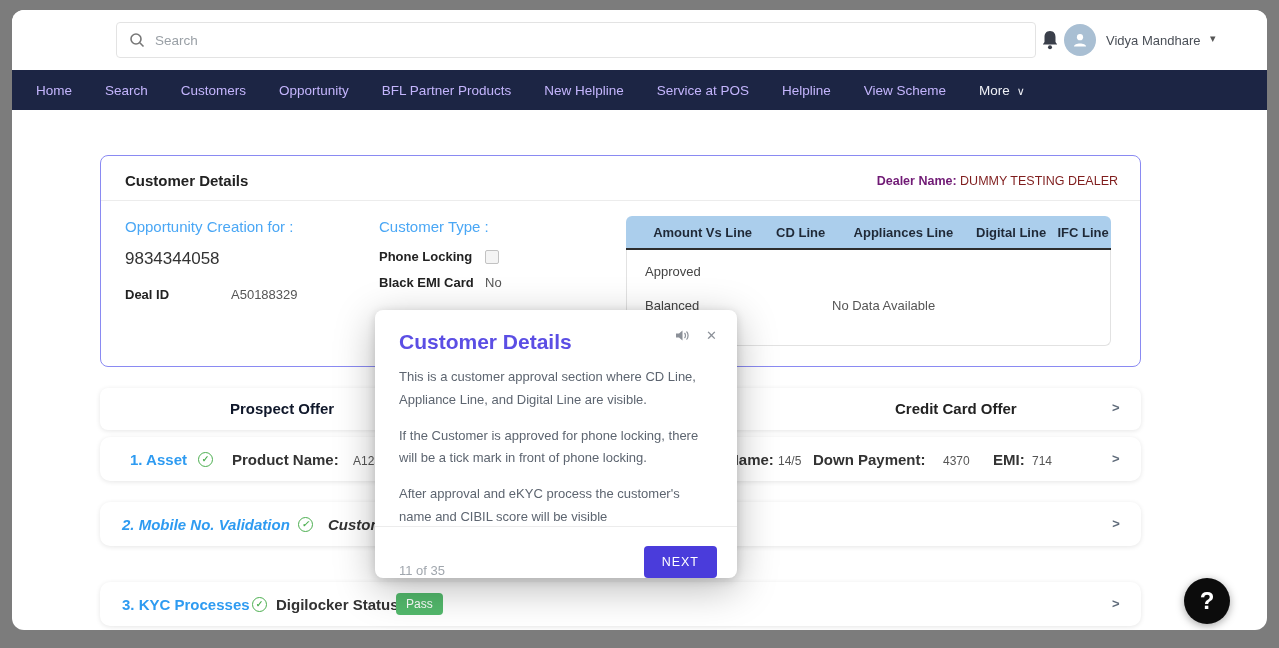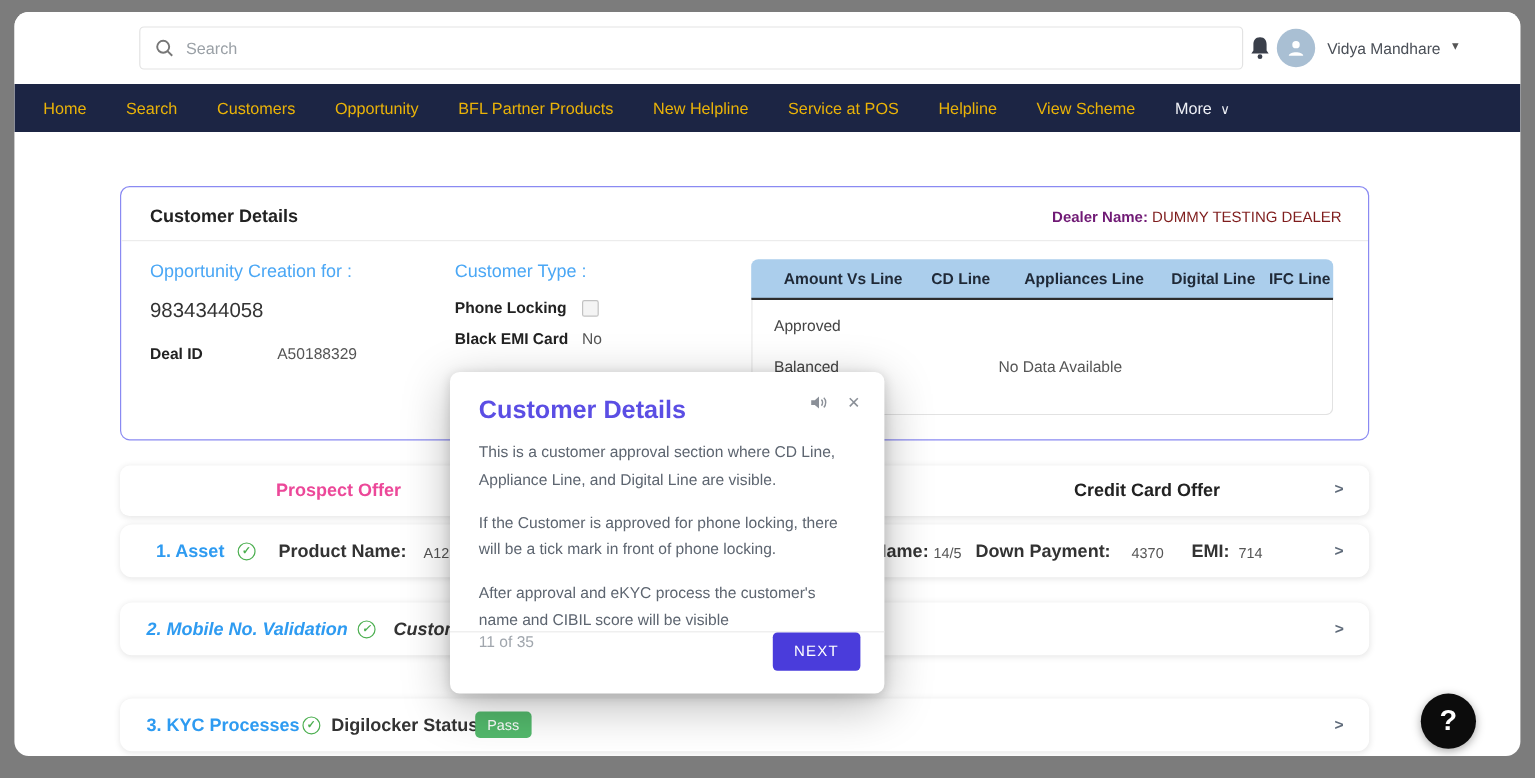--- a/index.html
+++ b/index.html
@@ -20,21 +20,21 @@
   .searchbox input::placeholder { color:#9aa0a6; }
   .bell { position:absolute; left:1028px; top:19px; width:20px; height:22px; cursor:pointer; }
   .avatar { position:absolute; left:1052px; top:14px; width:32px; height:32px; border-radius:50%;
             background:#a9bfd3; display:flex; align-items:center; justify-content:center; }
   .username { position:absolute; left:1094px; top:23px; font-size:13px; color:#4a4f57; }
   .user-caret { position:absolute; left:1198px; top:22px; font-size:11px; color:#555; }
 
   
   .nav { position:absolute; left:0; top:60px; width:100%; height:40px; background:#1c2544;
          display:flex; align-items:center; gap:33px; padding-left:24px; }
-  .nav-item { color:#eab308; font-size:13.5px; cursor:pointer; white-space:nowrap; }
+  .nav-item { color:#c4b5fd; font-size:13.5px; cursor:pointer; white-space:nowrap; }
   .nav-more { color:#eef0f6; font-size:13.5px; cursor:pointer; display:flex; gap:7px; align-items:center; }
   .nav-more .caret { font-size:11px; position:relative; top:1px; }
 
   
   .cust-card { position:absolute; left:88px; top:145px; width:1041px; height:212px;
                border:1px solid #8a8af2; border-radius:8px; background:#fff; }
   .cust-title { position:absolute; left:24px; top:16px; font-size:15px; font-weight:bold; color:#222; }
   .dealer { position:absolute; right:22px; top:18px; font-size:12.5px; }
   .dealer .lbl { color:#701a75; font-weight:bold; }
   .dealer .val { color:#7f1d1d; }
@@ -64,21 +64,21 @@
   .lt-head span { text-align:center; }
   .lt-body { position:relative; height:96px; border:1px solid #e2e2e2; border-top:none;
              border-radius:0 0 6px 6px; font-size:13px; color:#444; }
   .lt-row1 { position:absolute; left:18px; top:14px; }
   .lt-row2 { position:absolute; left:18px; top:48px; }
   .lt-empty { position:absolute; left:205px; top:48px; color:#555; }
 
   
   .offers { position:absolute; left:88px; top:378px; width:1041px; height:42px; background:#fff;
             border-radius:8px; box-shadow:0 1px 5px rgba(0,0,0,0.10); }
-  .offer-left { position:absolute; left:130px; top:12px; font-size:15px; font-weight:bold; color:#ec4899; cursor:pointer; }
+  .offer-left { position:absolute; left:130px; top:12px; font-size:15px; font-weight:bold; color:#0f172a; cursor:pointer; }
   .offer-right { position:absolute; left:795px; top:12px; font-size:15px; font-weight:bold; color:#222; cursor:pointer; }
   .chev { position:absolute; left:1012px; top:12px; font-size:13px; color:#5f6b7a; font-weight:bold; cursor:pointer; }
 
   
   .srow { position:absolute; left:88px; width:1041px; height:44px; background:#fff; border-radius:10px;
           box-shadow:0 1px 5px rgba(0,0,0,0.10); }
   .srow .chev { top:14px; }
   .sec-title { position:absolute; top:14px; font-size:15px; font-weight:bold; color:#2e9bf1; white-space:nowrap; }
   .check-ic { position:absolute; top:15px; width:15px; height:15px; border:1.5px solid #4caf50; border-radius:50%;
               color:#4caf50; font-size:9px; line-height:13px; text-align:center; font-weight:bold; }
@@ -94,21 +94,21 @@
   
   .modal { position:absolute; left:363px; top:300px; width:362px; height:268px; background:#fff;
            border-radius:8px; box-shadow:0 10px 40px rgba(0,0,0,0.28), 0 2px 10px rgba(0,0,0,0.15);
            padding:20px 24px 0 24px; z-index:50; }
   .modal-title { font-size:21px; font-weight:600; color:#5b4ee4; }
   .modal-icons { position:absolute; right:20px; top:18px; display:flex; gap:16px; align-items:center; }
   .modal-close { font-size:13px; color:#8b9098; cursor:pointer; }
   .modal-body { margin-top:12px; font-size:13px; color:#5d6570; line-height:1.75; }
   .modal-body p { margin-bottom:13px; }
   .modal-foot { position:absolute; left:0; bottom:0; width:100%; height:52px; border-top:1px solid #ececec;
-                display:flex; align-items:flex-start; justify-content:space-between; padding:0 20px 0 24px; }
+                display:flex; align-items:flex-end; justify-content:space-between; padding:0 20px 0 24px; }
   .step { font-size:13px; color:#a0a6ad; }
   .next-btn { background:#4a3cdb; color:#fff; border:none; font-size:12.5px; letter-spacing:1px;
               padding:9px 18px; border-radius:4px; cursor:pointer; font-family:"Liberation Sans", sans-serif; }
 
   
   .help-btn { position:absolute; left:1172px; top:568px; width:46px; height:46px; border-radius:50%;
               background:#0c0c0c; color:#fff; font-size:24px; font-weight:bold; display:flex;
               align-items:center; justify-content:center; z-index:60; cursor:pointer;
               box-shadow:0 2px 8px rgba(0,0,0,0.35); }
 </style>

